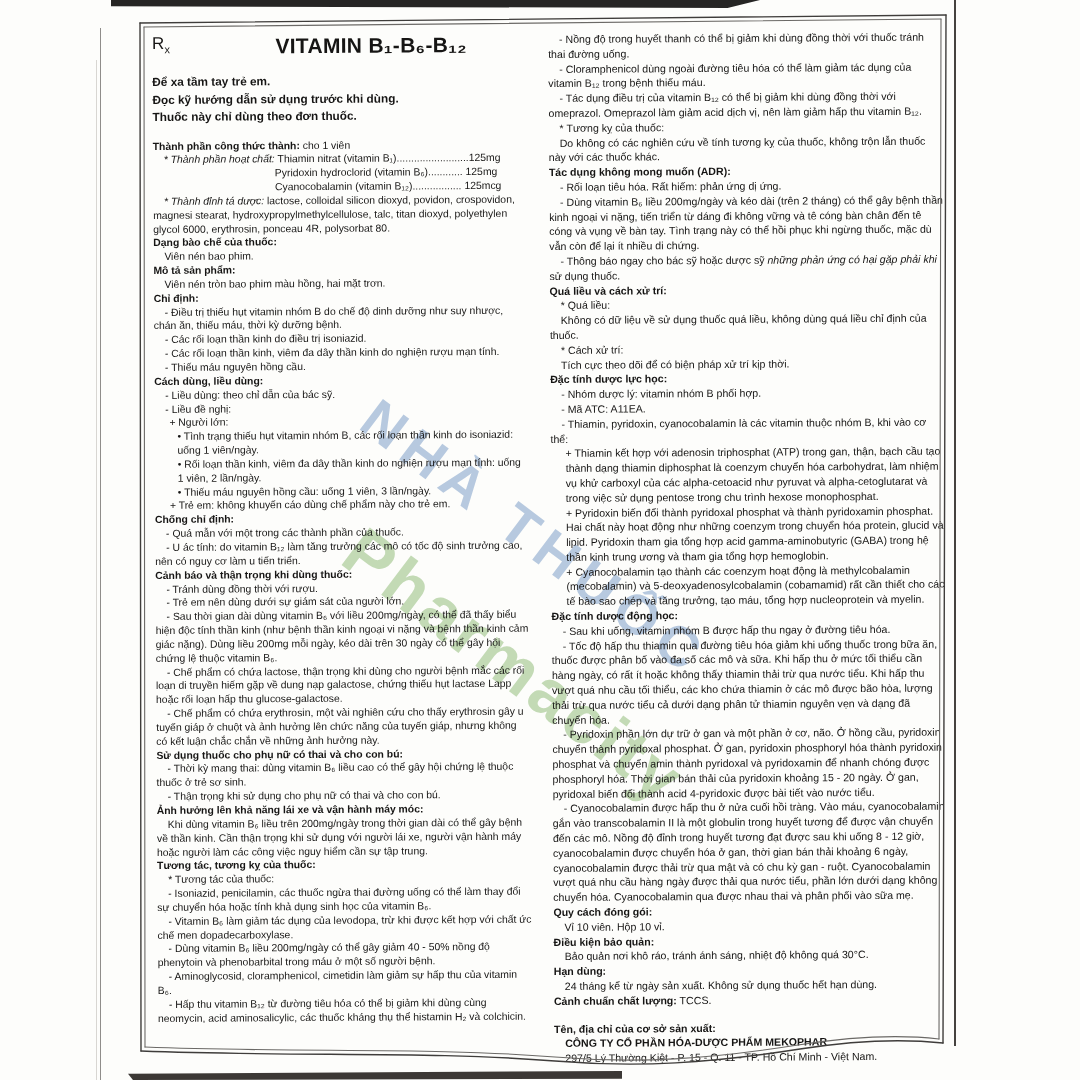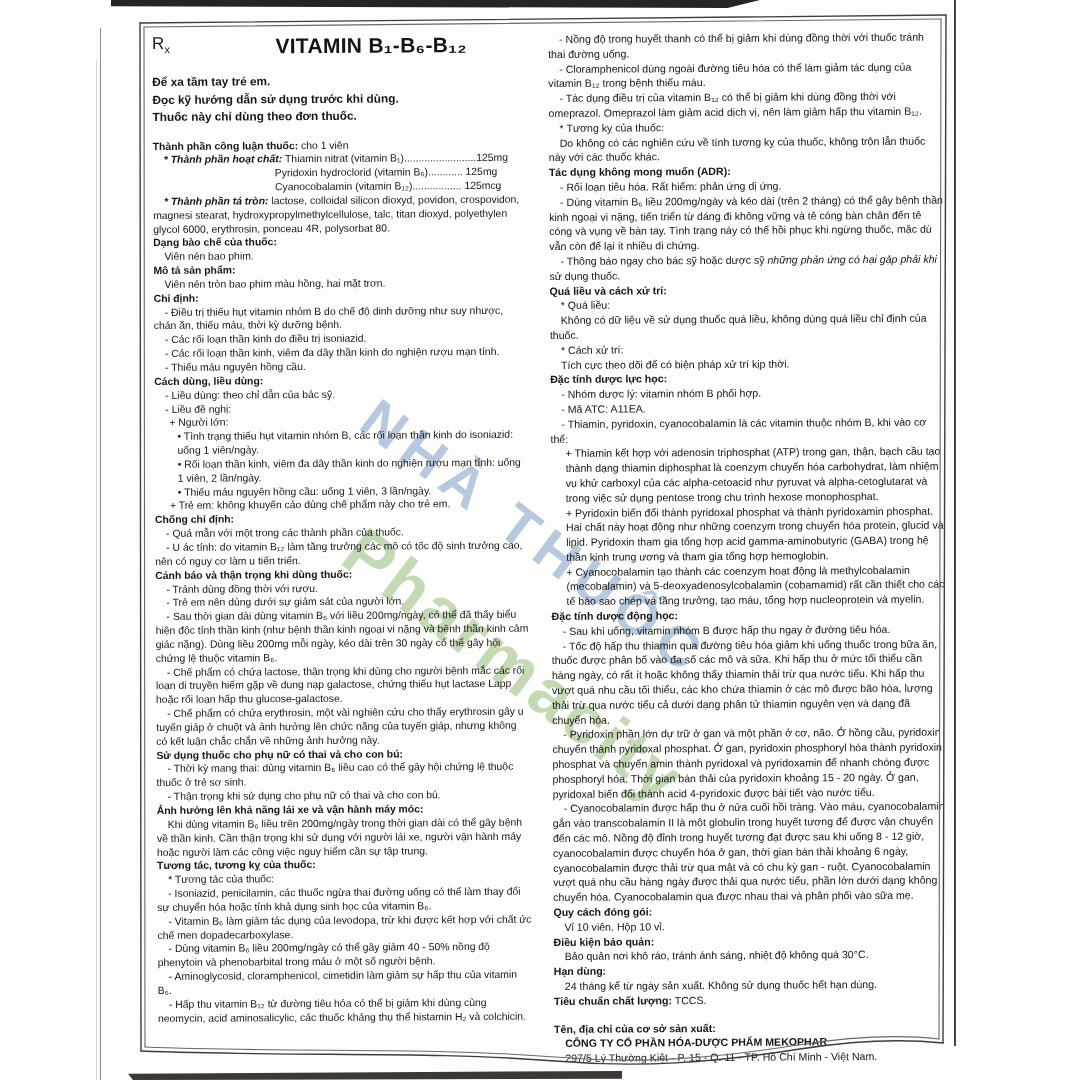--- a/index.html
+++ b/index.html
@@ -37,21 +37,21 @@
 
   .ln{margin:0}
   .hb{font-weight:700}
   .hb3{font-weight:700;font-size:11.8px;line-height:17.5px}
   .ind1{text-indent:11px}
   .mi1{margin-left:15px}
   .mi2{margin-left:23px}
   .ming{margin-left:122px}
   .spacer{height:13px}
   .lead-b{font-weight:700}
-  .lead-bi{font-weight:700;font-style:italic}
+  .lead-bi{font-weight:400;font-style:italic}
   em{font-style:italic}
 </style>
 </head>
 <body>
 
 <div id="paper">
 
   <div class="top-bar"></div>
   <div class="bottom-bar"></div>
   <div class="scan-edge-left"></div>
@@ -80,25 +80,25 @@
     <div class="header-row">
       <span class="rx"><span>R</span><sub>x</sub></span>
       <span class="doc-title">VITAMIN B₁-B₆-B₁₂</span>
       <span class="title-balance"></span>
     </div>
     <div id="left-list">
         <div class="ln hb3">Để xa tầm tay trẻ em.</div>
         <div class="ln hb3">Đọc kỹ hướng dẫn sử dụng trước khi dùng.</div>
         <div class="ln hb3">Thuốc này chỉ dùng theo đơn thuốc.</div>
         <div class="spacer"></div>
-        <div class="ln"><span class="lead-b">Thành phần công luận thuốc:</span> cho 1 viên</div>
+        <div class="ln"><span class="lead-b">Thành phần công thức thành:</span> cho 1 viên</div>
         <div class="ln ind1"><span class="lead-bi">* Thành phần hoạt chất: </span>Thiamin nitrat (vitamin B₁).........................125mg</div>
         <div class="ln ming">Pyridoxin hydroclorid (vitamin B₆)............ 125mg</div>
         <div class="ln ming">Cyanocobalamin (vitamin B₁₂)................. 125mcg</div>
-        <div class="ln ind1"><span class="lead-bi">* Thành phần tá tròn: </span>lactose, colloidal silicon dioxyd, povidon, crospovidon, magnesi stearat, hydroxypropylmethylcellulose, talc, titan dioxyd, polyethylen glycol 6000, erythrosin, ponceau 4R, polysorbat 80.</div>
+        <div class="ln ind1"><span class="lead-bi">* Thành đỉnh tá dược: </span>lactose, colloidal silicon dioxyd, povidon, crospovidon, magnesi stearat, hydroxypropylmethylcellulose, talc, titan dioxyd, polyethylen glycol 6000, erythrosin, ponceau 4R, polysorbat 80.</div>
         <div class="ln hb">Dạng bào chế của thuốc:</div>
         <div class="ln ind1">Viên nén bao phim.</div>
         <div class="ln hb">Mô tả sản phẩm:</div>
         <div class="ln ind1">Viên nén tròn bao phim màu hồng, hai mặt trơn.</div>
         <div class="ln hb">Chỉ định:</div>
         <div class="ln ind1">- Điều trị thiếu hụt vitamin nhóm B do chế độ dinh dưỡng như suy nhược, chán ăn, thiếu máu, thời kỳ dưỡng bệnh.</div>
         <div class="ln ind1">- Các rối loạn thần kinh do điều trị isoniazid.</div>
         <div class="ln ind1">- Các rối loạn thần kinh, viêm đa dây thần kinh do nghiện rượu mạn tính.</div>
         <div class="ln ind1">- Thiếu máu nguyên hồng cầu.</div>
         <div class="ln hb">Cách dùng, liều dùng:</div>
@@ -160,21 +160,21 @@
         <div class="ln ind1">- Sau khi uống, vitamin nhóm B được hấp thu ngay ở đường tiêu hóa.</div>
         <div class="ln ind1">- Tốc độ hấp thu thiamin qua đường tiêu hóa giảm khi uống thuốc trong bữa ăn, thuốc được phân bố vào đa số các mô và sữa. Khi hấp thu ở mức tối thiểu cần hàng ngày, có rất ít hoặc không thấy thiamin thải trừ qua nước tiểu. Khi hấp thu vượt quá nhu cầu tối thiểu, các kho chứa thiamin ở các mô được bão hòa, lượng thải trừ qua nước tiểu cả dưới dạng phân tử thiamin nguyên vẹn và dạng đã chuyển hóa.</div>
         <div class="ln ind1">- Pyridoxin phần lớn dự trữ ở gan và một phần ở cơ, não. Ở hồng cầu, pyridoxin chuyển thành pyridoxal phosphat. Ở gan, pyridoxin phosphoryl hóa thành pyridoxin phosphat và chuyển amin thành pyridoxal và pyridoxamin để nhanh chóng được phosphoryl hóa. Thời gian bán thải của pyridoxin khoảng 15 - 20 ngày. Ở gan, pyridoxal biến đổi thành acid 4-pyridoxic được bài tiết vào nước tiểu.</div>
         <div class="ln ind1">- Cyanocobalamin được hấp thu ở nửa cuối hồi tràng. Vào máu, cyanocobalamin gắn vào transcobalamin II là một globulin trong huyết tương để được vận chuyển đến các mô. Nồng độ đỉnh trong huyết tương đạt được sau khi uống 8 - 12 giờ, cyanocobalamin được chuyển hóa ở gan, thời gian bán thải khoảng 6 ngày, cyanocobalamin được thải trừ qua mật và có chu kỳ gan - ruột. Cyanocobalamin vượt quá nhu cầu hàng ngày được thải qua nước tiểu, phần lớn dưới dạng không chuyển hóa. Cyanocobalamin qua được nhau thai và phân phối vào sữa mẹ.</div>
         <div class="ln hb">Quy cách đóng gói:</div>
         <div class="ln ind1">Vỉ 10 viên. Hộp 10 vỉ.</div>
         <div class="ln hb">Điều kiện bảo quản:</div>
         <div class="ln ind1">Bảo quản nơi khô ráo, tránh ánh sáng, nhiệt độ không quá 30°C.</div>
         <div class="ln hb">Hạn dùng:</div>
         <div class="ln ind1">24 tháng kể từ ngày sản xuất. Không sử dụng thuốc hết hạn dùng.</div>
-        <div class="ln"><span class="lead-b">Tiêu chuẩn chất lượng:</span> TCCS.</div>
+        <div class="ln"><span class="lead-b">Cảnh chuẩn chất lượng:</span> TCCS.</div>
         <div class="spacer"></div>
         <div class="ln hb">Tên, địa chỉ của cơ sở sản xuất:</div>
         <div class="ln hb ind1">CÔNG TY CỔ PHẦN HÓA-DƯỢC PHẨM MEKOPHAR</div>
         <div class="ln ind1">297/5 Lý Thường Kiệt - P. 15 - Q. 11 - TP. Hồ Chí Minh - Việt Nam.</div>
       </div>
   </div>
 
 </div>
 
 </body></html>

